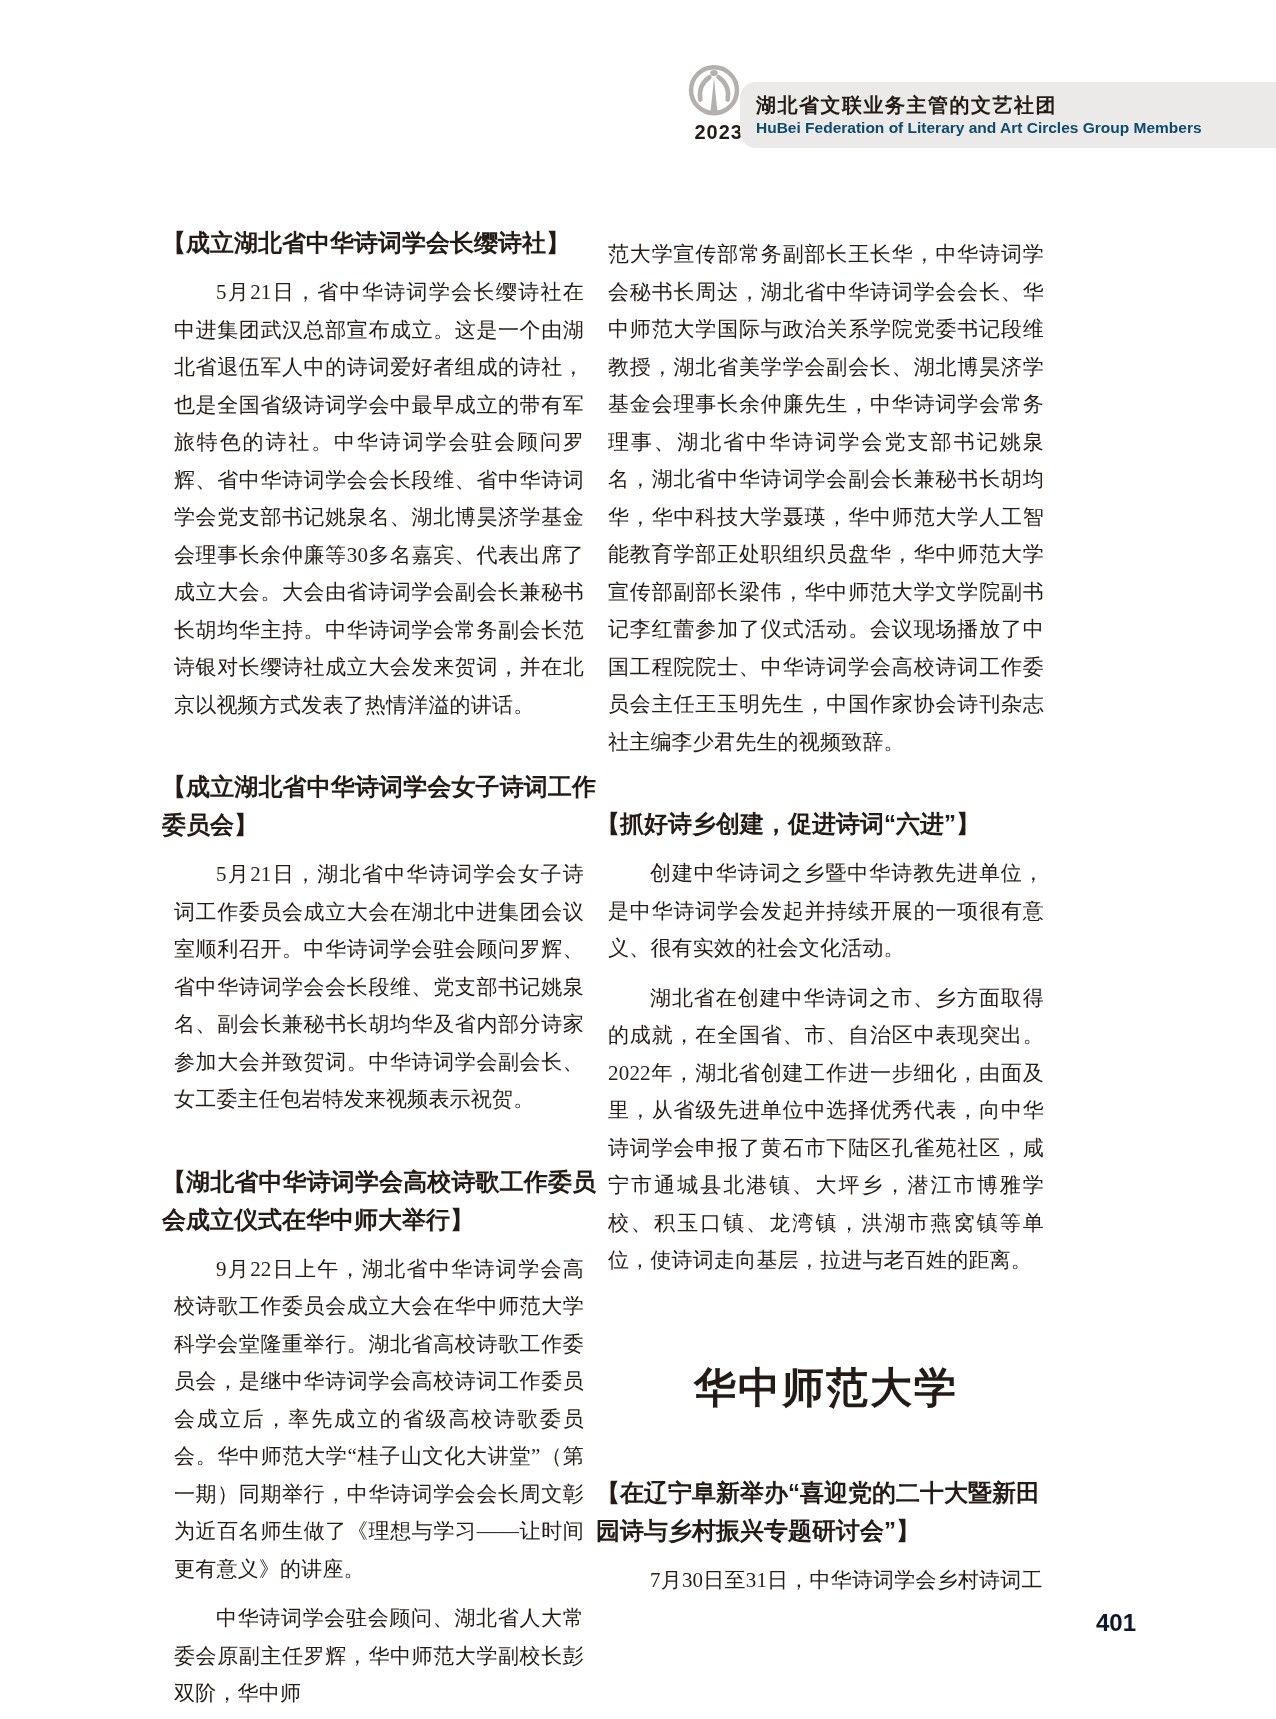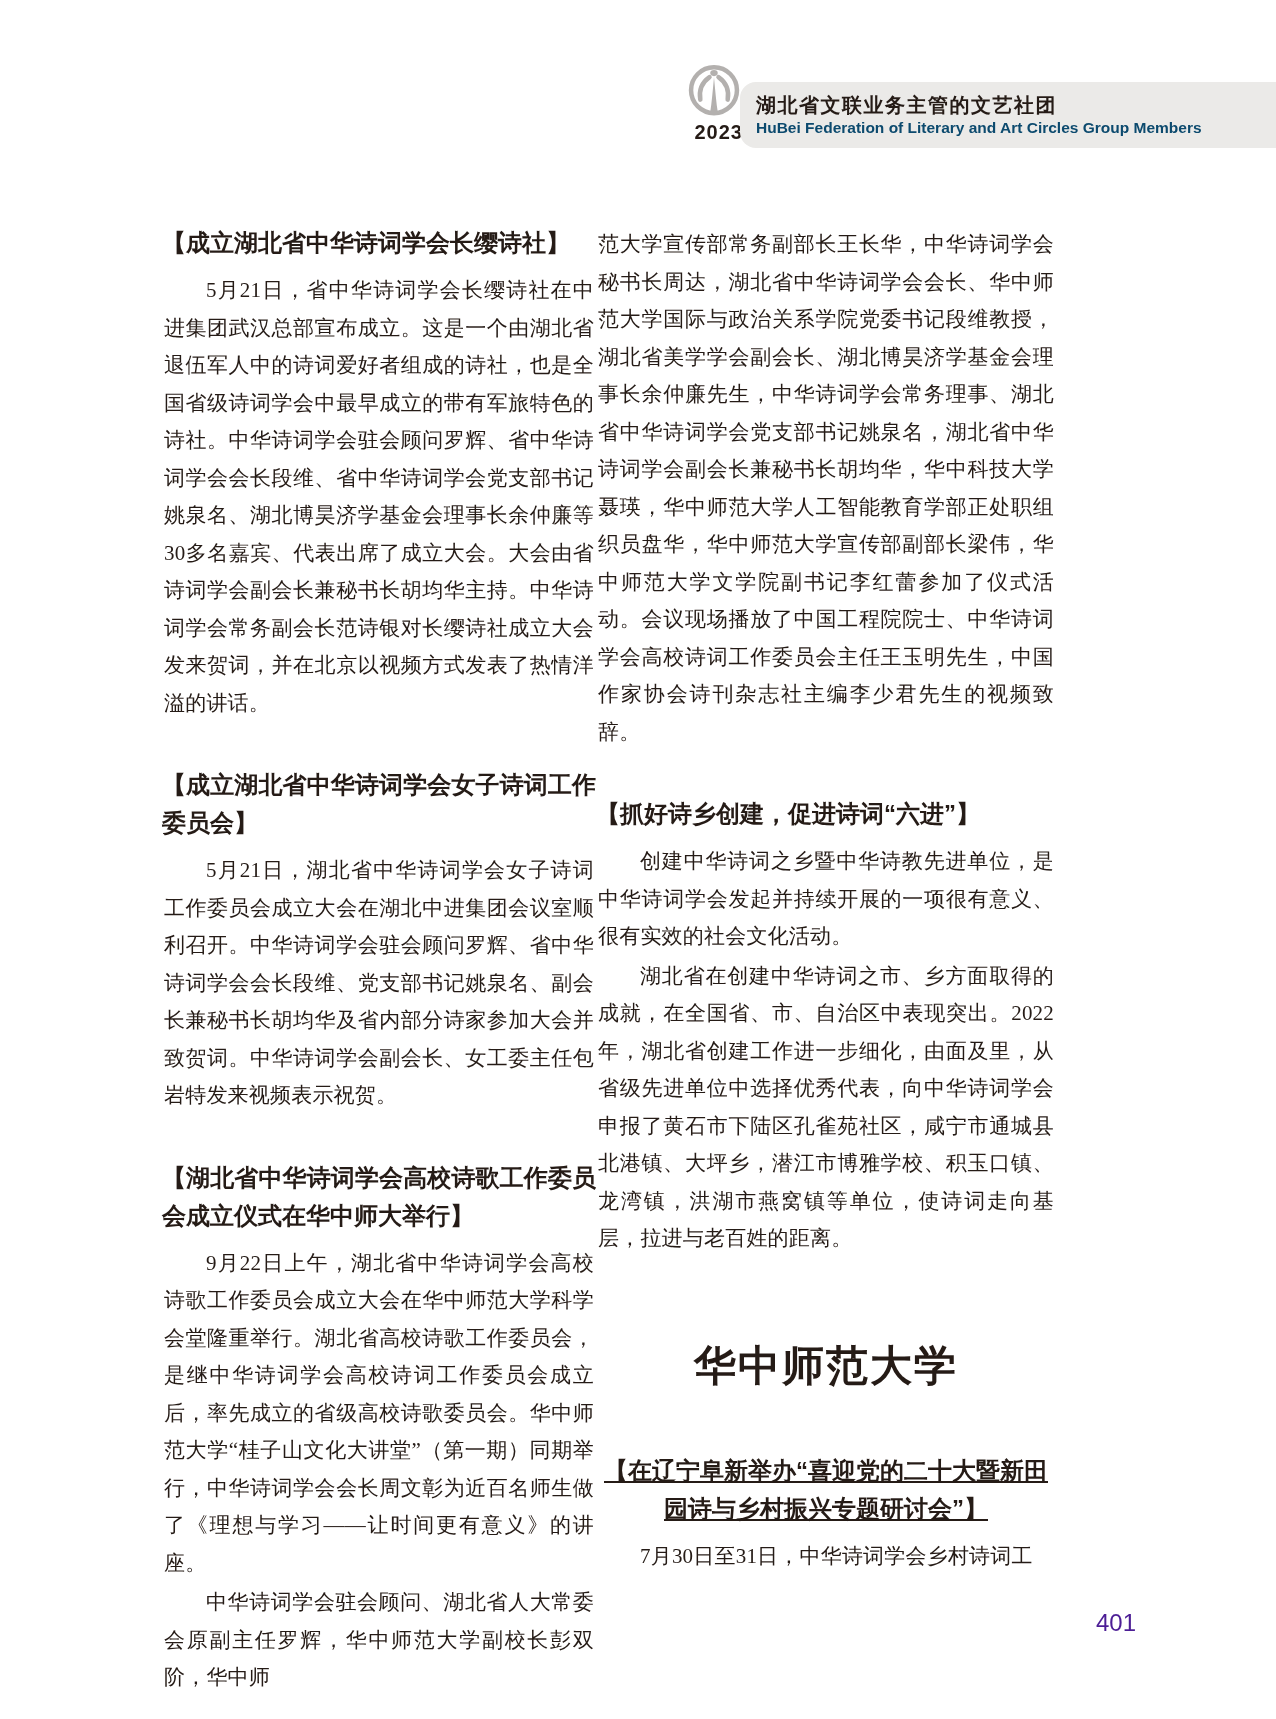--- a/index.html
+++ b/index.html
@@ -82,52 +82,52 @@
   .col-right { width: 460px; }
 
   .sec-heading {
     font-family: "Liberation Sans", "DejaVu Sans", sans-serif;
     font-weight: bold;
     font-size: 24px;
     line-height: 38px;
     margin: 0 0 10px 0;
     text-align: justify;
   }
-  .sec-heading.centered { text-align: center; text-decoration: underline; }
+  .sec-heading.centered { text-align: left; }
   .sec-gap { margin-top: 44px; }
 
   p.body {
     font-size: 21px;
     line-height: 37.5px;
     text-align: justify;
     text-indent: 2em;
-    margin: 2px;
+    margin: 12px;
     letter-spacing: 0.2px;
   }
   p.body.no-indent { text-indent: 0; }
 
   .part-title {
     font-family: "Liberation Sans", "DejaVu Sans", sans-serif;
     font-weight: bold;
     font-size: 42px;
     line-height: 48px;
     text-align: center;
     margin: 84px 0 62px 0;
     letter-spacing: 2px;
   }
 
   
   .page-number {
     position: absolute;
     right: 140px;
     bottom: 82px;
     font-family: "Liberation Sans", "DejaVu Sans", sans-serif;
-    font-weight: normal;
+    font-weight: bold;
     font-size: 24px;
-    color: #4c1d95;
+    color: #0f172a;
   }
 </style>
 </head>
 <body>
 
 <div class="page">
 
   <div class="header">
     <div class="logo-block">
       <svg class="logo-emblem" width="54" height="56" viewBox="0 0 60 62">

